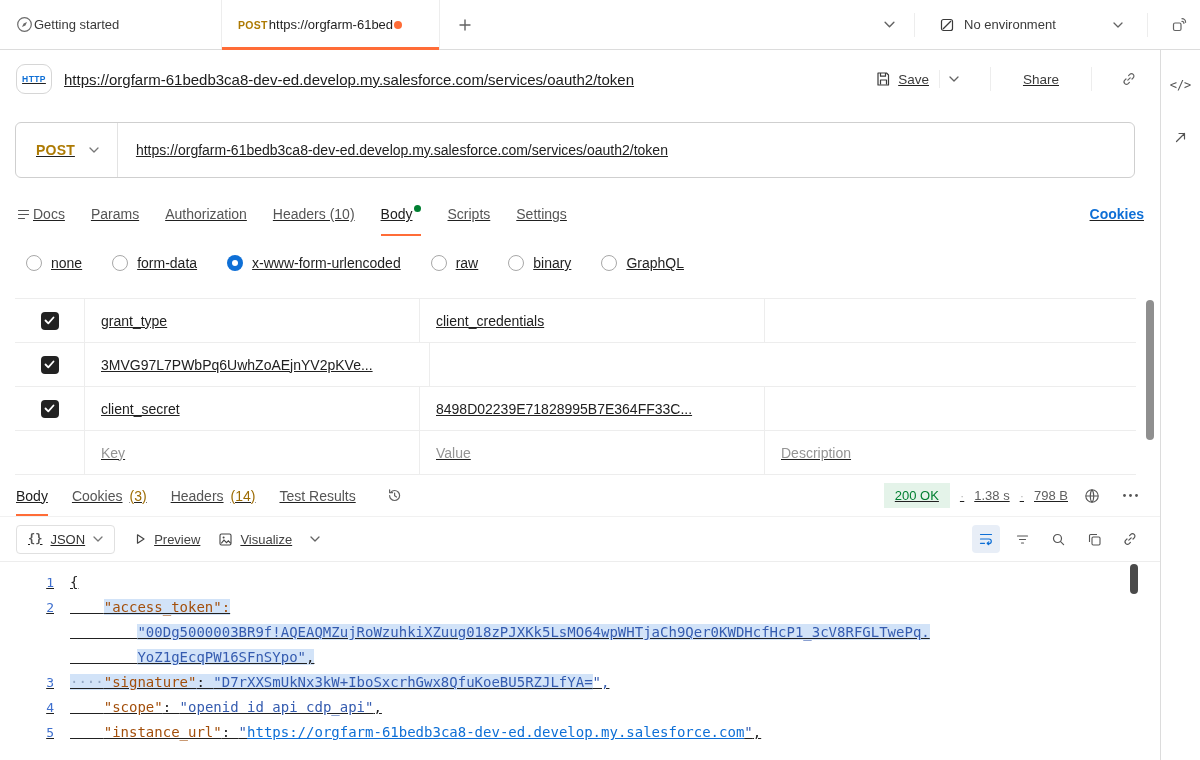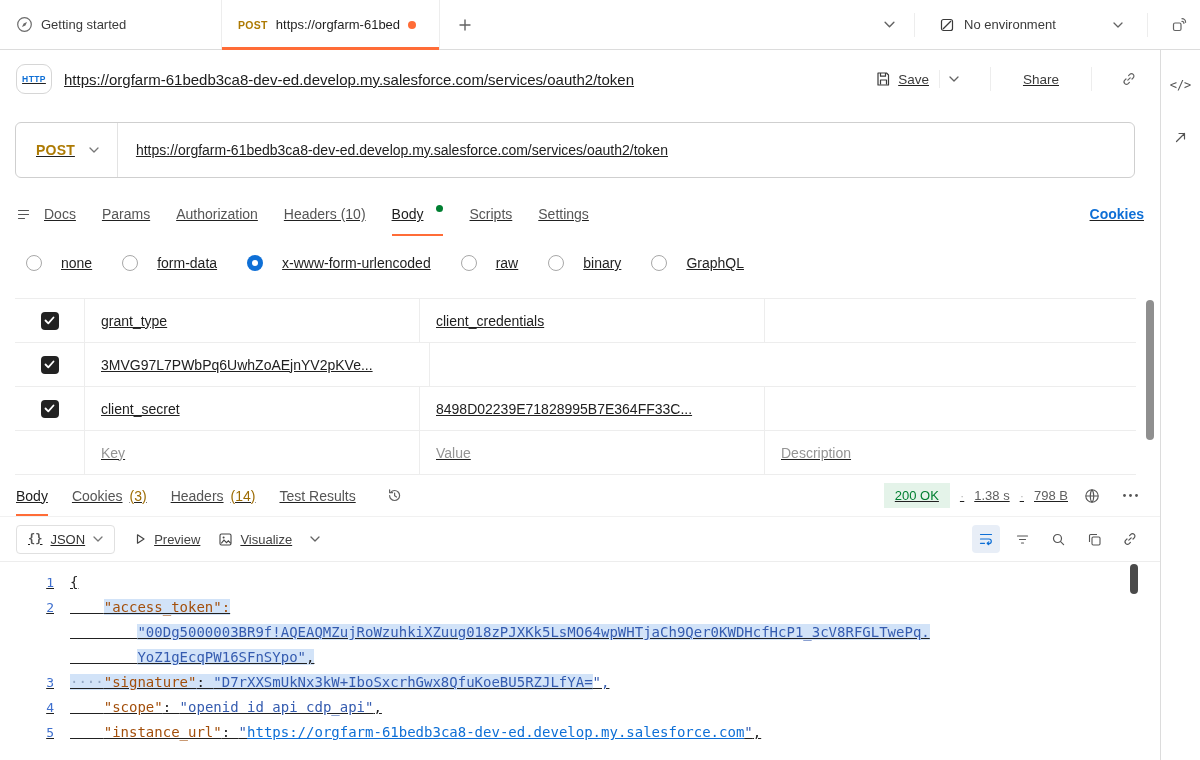--- a/index.html
+++ b/index.html
@@ -7,21 +7,21 @@
   body { font-family:"Liberation Sans","DejaVu Sans",sans-serif; background:#fff; color:#212121; }
   :root{
     --orange:#ff6c37; --amber:#ad7a03; --blue:#0e6fd6; --green:#007f31;
     --green-bg:#e4f3e9; --border:#dcdcdc; --border2:#ededed; --muted:#6b6b6b;
   }
   svg{display:block;}
   .app{width:1200px;height:760px;display:flex;flex-direction:column;}
 
   
   .topbar{height:50px;flex:0 0 50px;display:flex;align-items:center;border-bottom:1px solid var(--border);background:#fff;}
-  .tab{height:100%;display:flex;align-items:center;gap:8px;padding:0 16px;border-right:1px solid var(--border2);position:relative;cursor:pointer;}
+  .tab{height:100%;display:flex;align-items:center;gap:1px;padding:0 16px;border-right:1px solid var(--border2);position:relative;cursor:pointer;}
   .tab-gs{width:222px;color:#3a3a3a;font-size:13px;}
   .tab-gs .i{color:#6b6b6b;}
   .tab-req{width:218px;}
   .tab-req .meth{font-size:10.5px;font-weight:700;color:var(--amber);letter-spacing:.3px;}
   .tab-req .turl{font-size:13px;color:#1f1f1f;white-space:nowrap;overflow:hidden;}
   .odot{width:8px;height:8px;border-radius:50%;background:var(--orange);flex:0 0 8px;}
   .tab-req::after{content:"";position:absolute;left:0;right:0;bottom:-1px;height:3px;background:var(--orange);}
   .iconbtn{background:none;border:none;color:#636363;width:30px;height:30px;display:grid;place-items:center;cursor:pointer;border-radius:4px;}
   .topbar .plus{margin-left:10px;}
   .sp{flex:1;}
@@ -50,29 +50,29 @@
   .mselect{height:100%;display:flex;align-items:center;gap:14px;padding:0 18px 0 20px;border-right:1px solid #e3e3e3;cursor:pointer;}
   .mselect .m{font-size:14px;font-weight:700;color:var(--amber);letter-spacing:.2px;}
   .mselect .cv{color:#777;}
   .uinput{flex:1;padding:0 18px;font-size:14px;color:#212121;white-space:nowrap;overflow:hidden;cursor:text;}
   .sendbtn{width:135px;height:56px;background:var(--blue);border-radius:6px;display:flex;color:#fff;cursor:pointer;}
   .smain{flex:1;display:grid;place-items:center;font-size:15px;font-weight:600;}
   .scaret{width:38px;border-left:1px solid rgba(255,255,255,.35);display:grid;place-items:center;}
 
   
   .rtabs{flex:0 0 44px;display:flex;align-items:center;gap:26px;padding:0 16px;}
-  .rtab{height:100%;display:flex;align-items:center;gap:13px;font-size:14px;color:#555;position:relative;cursor:pointer;white-space:nowrap;}
+  .rtab{height:100%;display:flex;align-items:center;gap:2px;font-size:14px;color:#555;position:relative;cursor:pointer;white-space:nowrap;}
   .rtab.active{color:#1c1c1c;font-weight:500;}
   .rtab.active::after{content:"";position:absolute;left:0;right:0;bottom:0;height:2px;background:var(--orange);}
   .gdot{width:7px;height:7px;border-radius:50%;background:var(--green);transform:translateY(-6px);}
   .cookies{margin-left:auto;color:var(--blue);font-size:14px;font-weight:600;cursor:pointer;}
 
   
   .btypes{flex:0 0 42px;margin-top:6px;display:flex;align-items:center;gap:30px;padding:0 26px;}
-  .opt{display:flex;align-items:center;gap:19px;font-size:14px;color:#1f1f1f;cursor:pointer;}
+  .opt{display:flex;align-items:center;gap:9px;font-size:14px;color:#1f1f1f;cursor:pointer;}
   .radio{width:16px;height:16px;border-radius:50%;border:1.5px solid #a8a8a8;background:#fff;flex:0 0 16px;}
   .radio.sel{border:none;background:var(--blue);position:relative;}
   .radio.sel::after{content:"";position:absolute;left:5px;top:5px;width:6px;height:6px;border-radius:50%;background:#fff;}
 
   
   .ptable{margin:14px 24px 0 15px;border-top:1px solid var(--border2);flex:0 0 177px;}
   .trow{display:flex;height:44px;border-bottom:1px solid var(--border2);align-items:stretch;font-size:14px;}
   .c-check{flex:0 0 70px;border-right:1px solid var(--border2);display:grid;place-items:center;}
   .c-key{flex:0 0 335px;border-right:1px solid var(--border2);display:flex;align-items:center;padding:0 16px;white-space:nowrap;overflow:hidden;}
   .c-val{flex:0 0 345px;border-right:1px solid var(--border2);display:flex;align-items:center;padding:0 16px;white-space:nowrap;overflow:hidden;}

